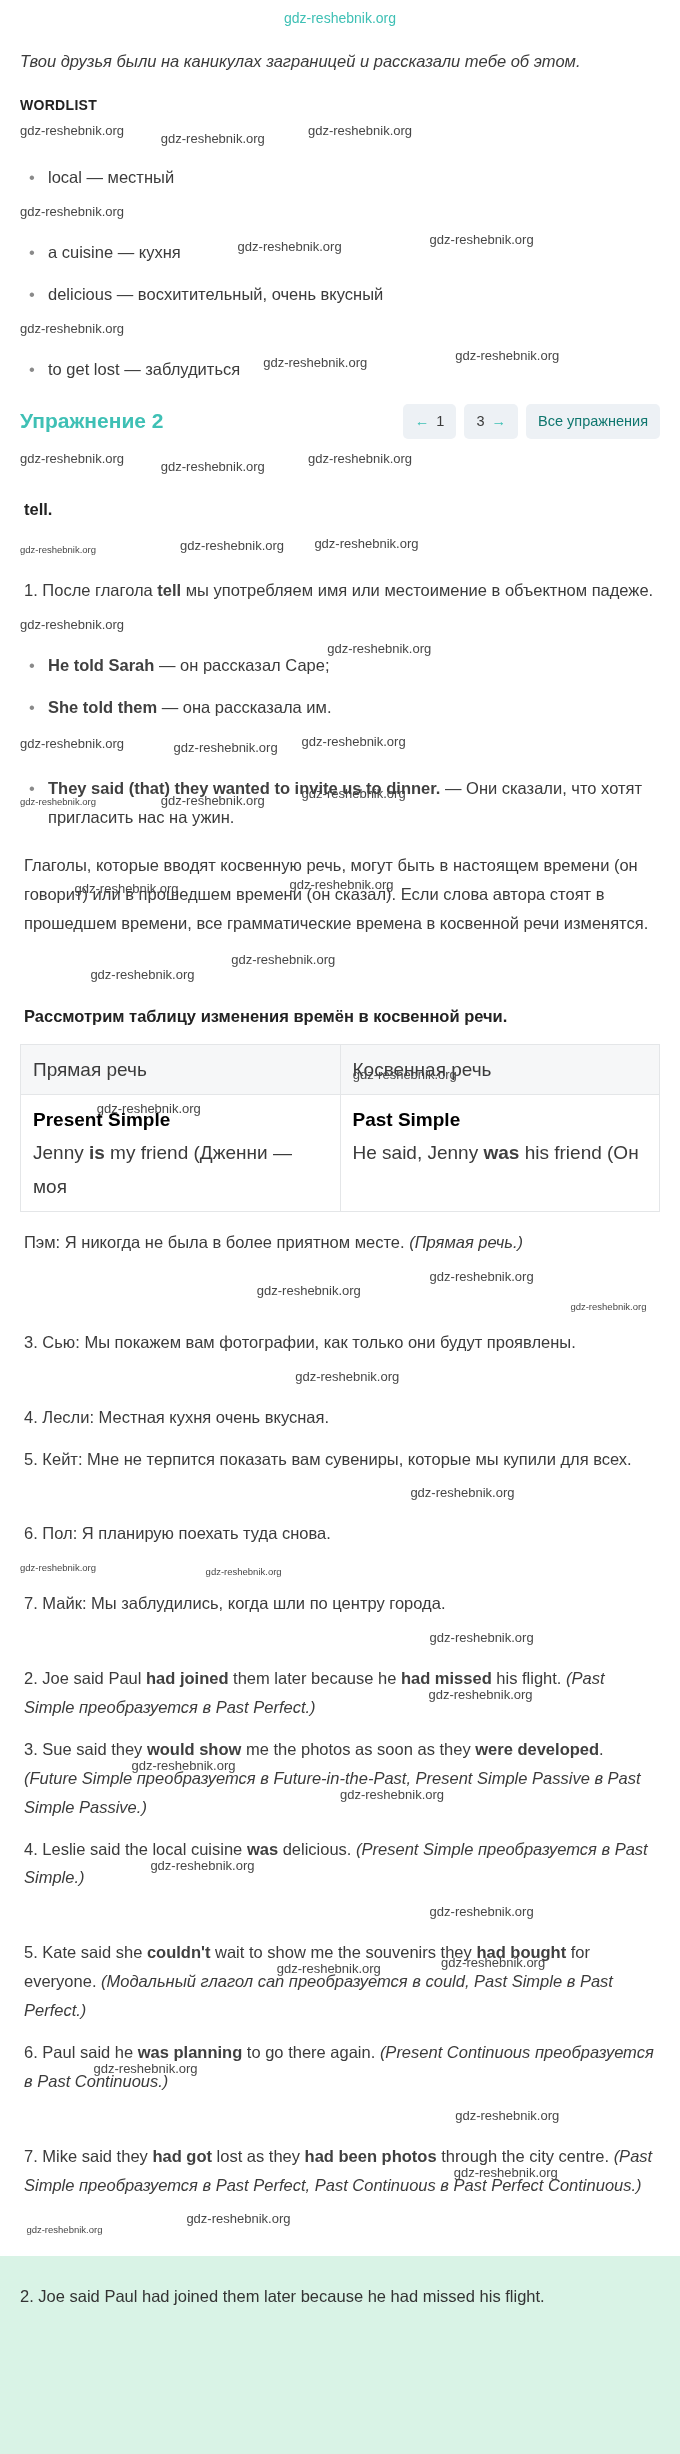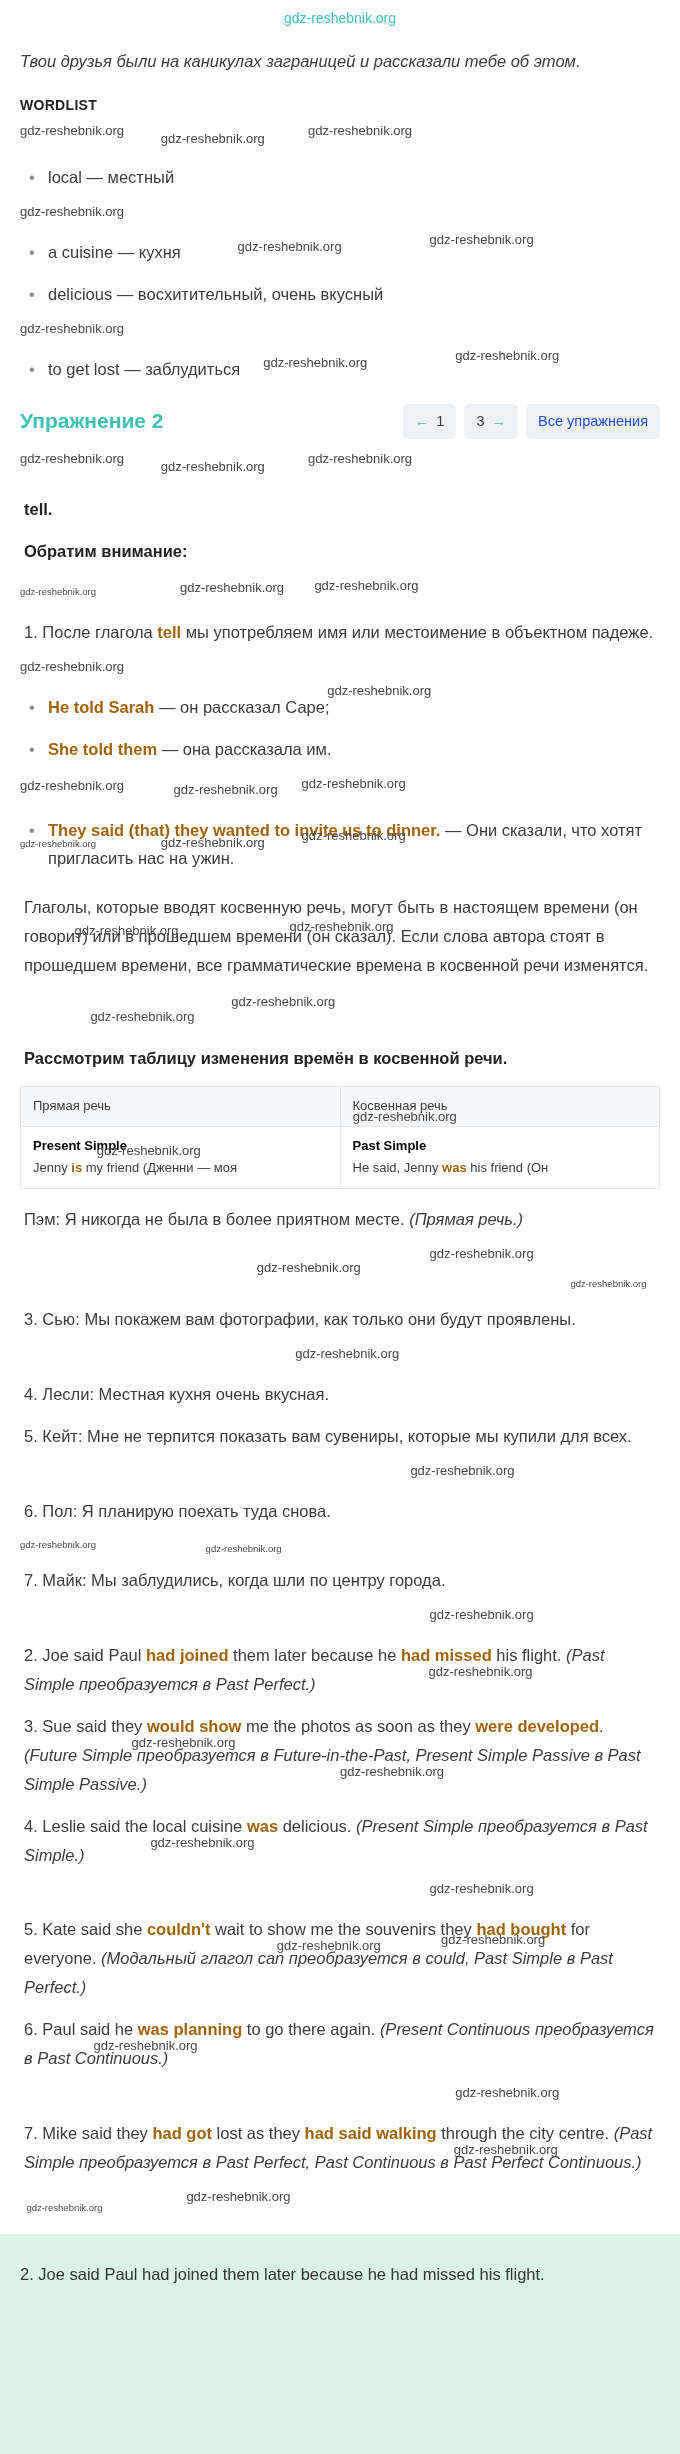--- a/index.html
+++ b/index.html
@@ -4,40 +4,40 @@
 <style>
   * { margin:0; padding:0; box-sizing:border-box; }
   body { background:#ffffff; }
   .page{
     width:680px; min-height:2454px; margin:0 auto; background:#fff;
     font-family:"Liberation Sans","DejaVu Sans",sans-serif;
     font-size:16.5px; line-height:1.75; color:#3b3b3b;
     display:flex; flex-direction:column; overflow:hidden;
   }
   .content{ padding:6px 20px 10px; }
-  .seg-b{ font-weight:700; color:#a16207; }
+  .seg-b{ font-weight:700; color:#404040; }
   .seg-i{ font-style:italic; }
   .wm{ position:absolute; font-size:13px; color:#474747; white-space:nowrap; line-height:1.1; }
   .wm-small{ font-size:9.5px; }
   .wmrow{ position:relative; }
   .wm-center{ text-align:center; font-size:14px; color:#3fc0b5; padding:6px 0 2px; }
   .intro{ font-style:italic; margin:8px 0 18px; }
   .wordlist-title{ font-weight:700; font-size:14px; letter-spacing:.3px; color:#222; margin:4px 0 0; }
   .bullet{ position:relative; padding-left:28px; margin:13px 0; }
   .bullet::before{ content:"•"; position:absolute; left:9px; top:0; color:#8a8a8a; }
   .pager{ display:flex; align-items:center; justify-content:space-between; margin:20px 0 8px; }
   .pager-title{ color:#3fc0b5; font-size:21px; font-weight:700; }
   .pills{ display:flex; gap:8px; align-items:center; }
   .pill{ background:#edf1f5; border-radius:5px; padding:5px 12px; font-size:14.5px; color:#3b3b3b;
          display:flex; gap:7px; align-items:center; cursor:pointer; white-space:nowrap; }
   .pill .arrow{ color:#3fc0b5; font-weight:700; }
-  .pill-all{ color:#1d4ed8; }
+  .pill-all{ color:#0f766e; }
   .para{ position:relative; margin:13px 4px; }
   .bold-line{ font-weight:700; color:#222; }
-  .grammar-table{ width:100%; border-collapse:collapse; margin:12px 0 16px; font-size:13px;border-radius:31px; }
+  .grammar-table{ width:100%; border-collapse:collapse; margin:12px 0 16px; font-size:19px;border-radius:31px; }
   .grammar-table th{ background:#f6f7f8; font-weight:400; text-align:left; padding:8px 12px;
                      border:1px solid #e4e6e8; color:#3b3b3b; }
   .grammar-table td{ border:1px solid #e4e6e8; padding:8px 12px; vertical-align:top; }
   .cell-title{ font-weight:700; color:#000000; }
   .rel{ position:relative; }
   .answers-final{ background:#d9f3e6; padding:26px 20px 30px; flex:1; margin-top:6px; }
   .final-item{ margin:0 0 26px; color:#333; }
 </style>
 </head>
 <body>
@@ -102,21 +102,20 @@
     </div>
 
     <div class="wmrow" style="height:34px">
       <span class="wm" style="left:0;top:4px">gdz-reshebnik.org</span>
       <span class="wm" style="left:22%;top:12px">gdz-reshebnik.org</span>
       <span class="wm" style="left:45%;top:4px">gdz-reshebnik.org</span>
     </div>
 
     <p class="para bold-line">tell.</p>
 
-    <p class="para bold-line">Обратим внимание:</p>
 
     <div class="wmrow" style="height:26px">
       <span class="wm wm-small" style="left:0;top:8px">gdz-reshebnik.org</span>
       <span class="wm" style="left:25%;top:2px">gdz-reshebnik.org</span>
       <span class="wm" style="left:46%;top:0">gdz-reshebnik.org</span>
     </div>
 
     <p class="para"><span>1. После глагола </span><span class="seg-b">tell</span><span> мы употребляем имя или местоимение в объектном падеже.</span></p>
 
     <div class="wmrow" style="height:20px">
@@ -251,21 +250,21 @@
     <p class="para">
       <span><span>6. Paul said he </span><span class="seg-b">was planning</span><span> to go there again. </span><span class="seg-i">(Present Continuous преобразуется в Past Continuous.)</span></span>
       <span class="wm" style="left:11%;top:24px">gdz-reshebnik.org</span>
     </p>
 
     <div class="wmrow" style="height:20px">
       <span class="wm" style="left:68%;top:0">gdz-reshebnik.org</span>
     </div>
 
     <p class="para">
-      <span><span>7. Mike said they </span><span class="seg-b">had got</span><span> lost as they </span><span class="seg-b">had said walking</span><span> through the city centre. </span><span class="seg-i">(Past Simple преобразуется в Past Perfect, Past Continuous в Past Perfect Continuous.)</span></span>
+      <span><span>7. Mike said they </span><span class="seg-b">had got</span><span> lost as they </span><span class="seg-b">had been photos</span><span> through the city centre. </span><span class="seg-i">(Past Simple преобразуется в Past Perfect, Past Continuous в Past Perfect Continuous.)</span></span>
       <span class="wm" style="left:68%;top:24px">gdz-reshebnik.org</span>
     </p>
 
     <div class="wmrow" style="height:28px">
       <span class="wm" style="left:26%;top:0">gdz-reshebnik.org</span>
       <span class="wm wm-small" style="left:1%;top:13px">gdz-reshebnik.org</span>
     </div>
 
   </div>
 

